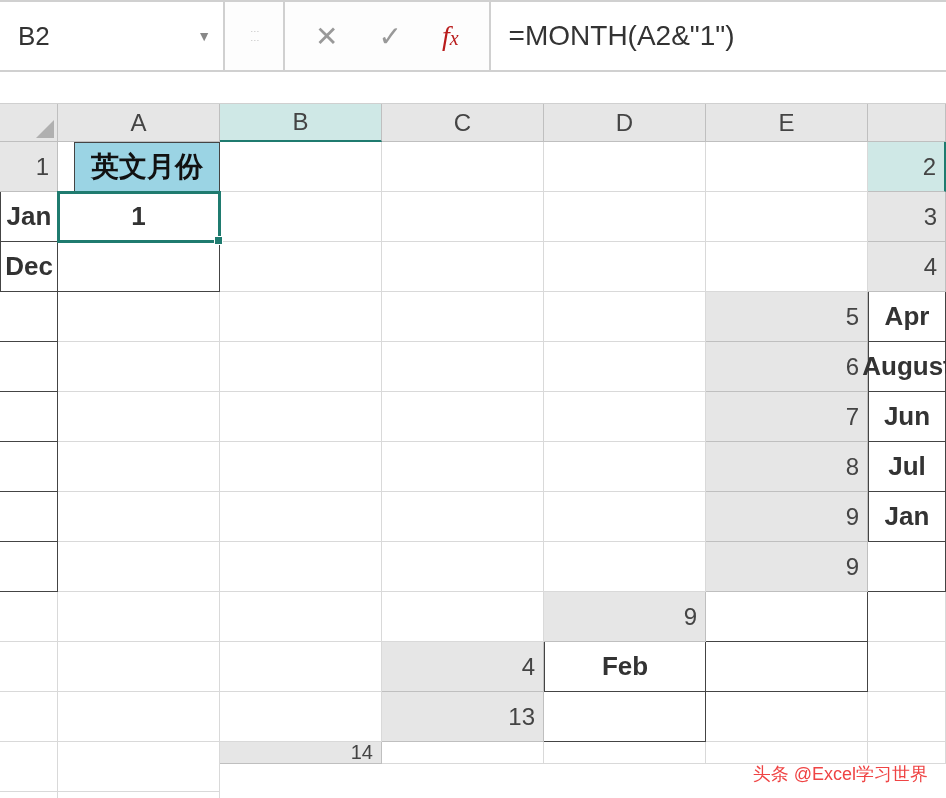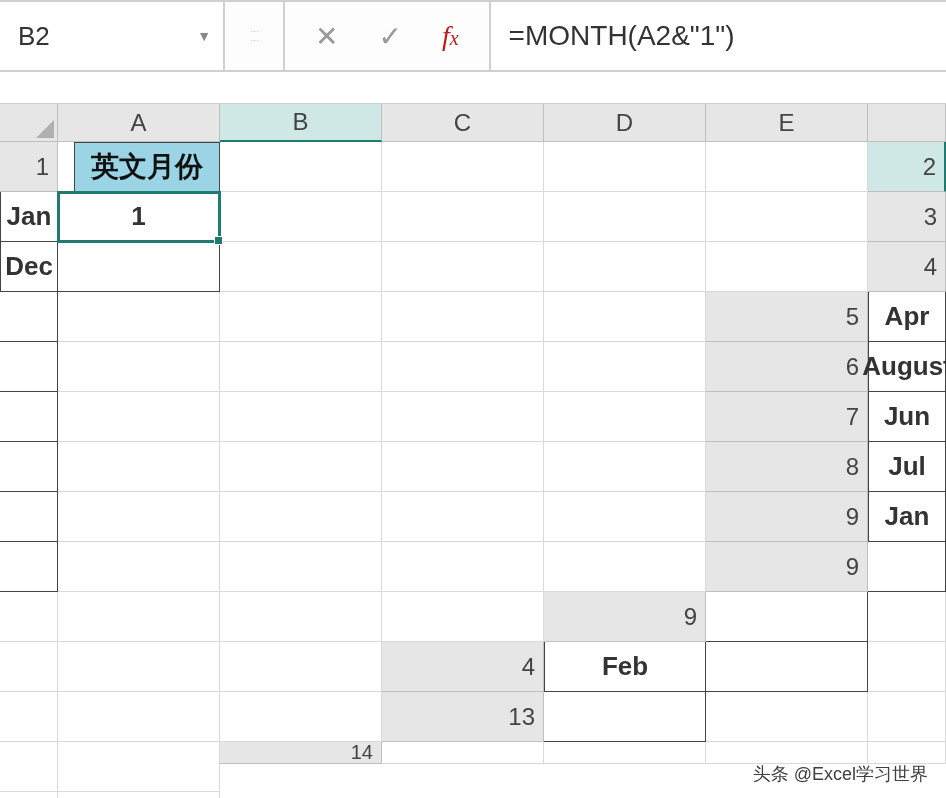--- a/index.html
+++ b/index.html
@@ -160,21 +160,21 @@
   background: #1f7b6f;
   border: 1px solid #fff;
   z-index: 6;
 }
 
 .watermark {
   position: absolute;
   right: 18px;
   bottom: 12px;
   font-size: 18px;
-  color: #404040;
+  color: #ef4444;
   font-family: "Microsoft YaHei", Arial, sans-serif;
 }
 </style>
 </head>
 <body>
 
 <div class="formula-bar">
   <div class="name-box">
     <span>B2</span>
     <span class="name-box-dropdown">▼</span>

